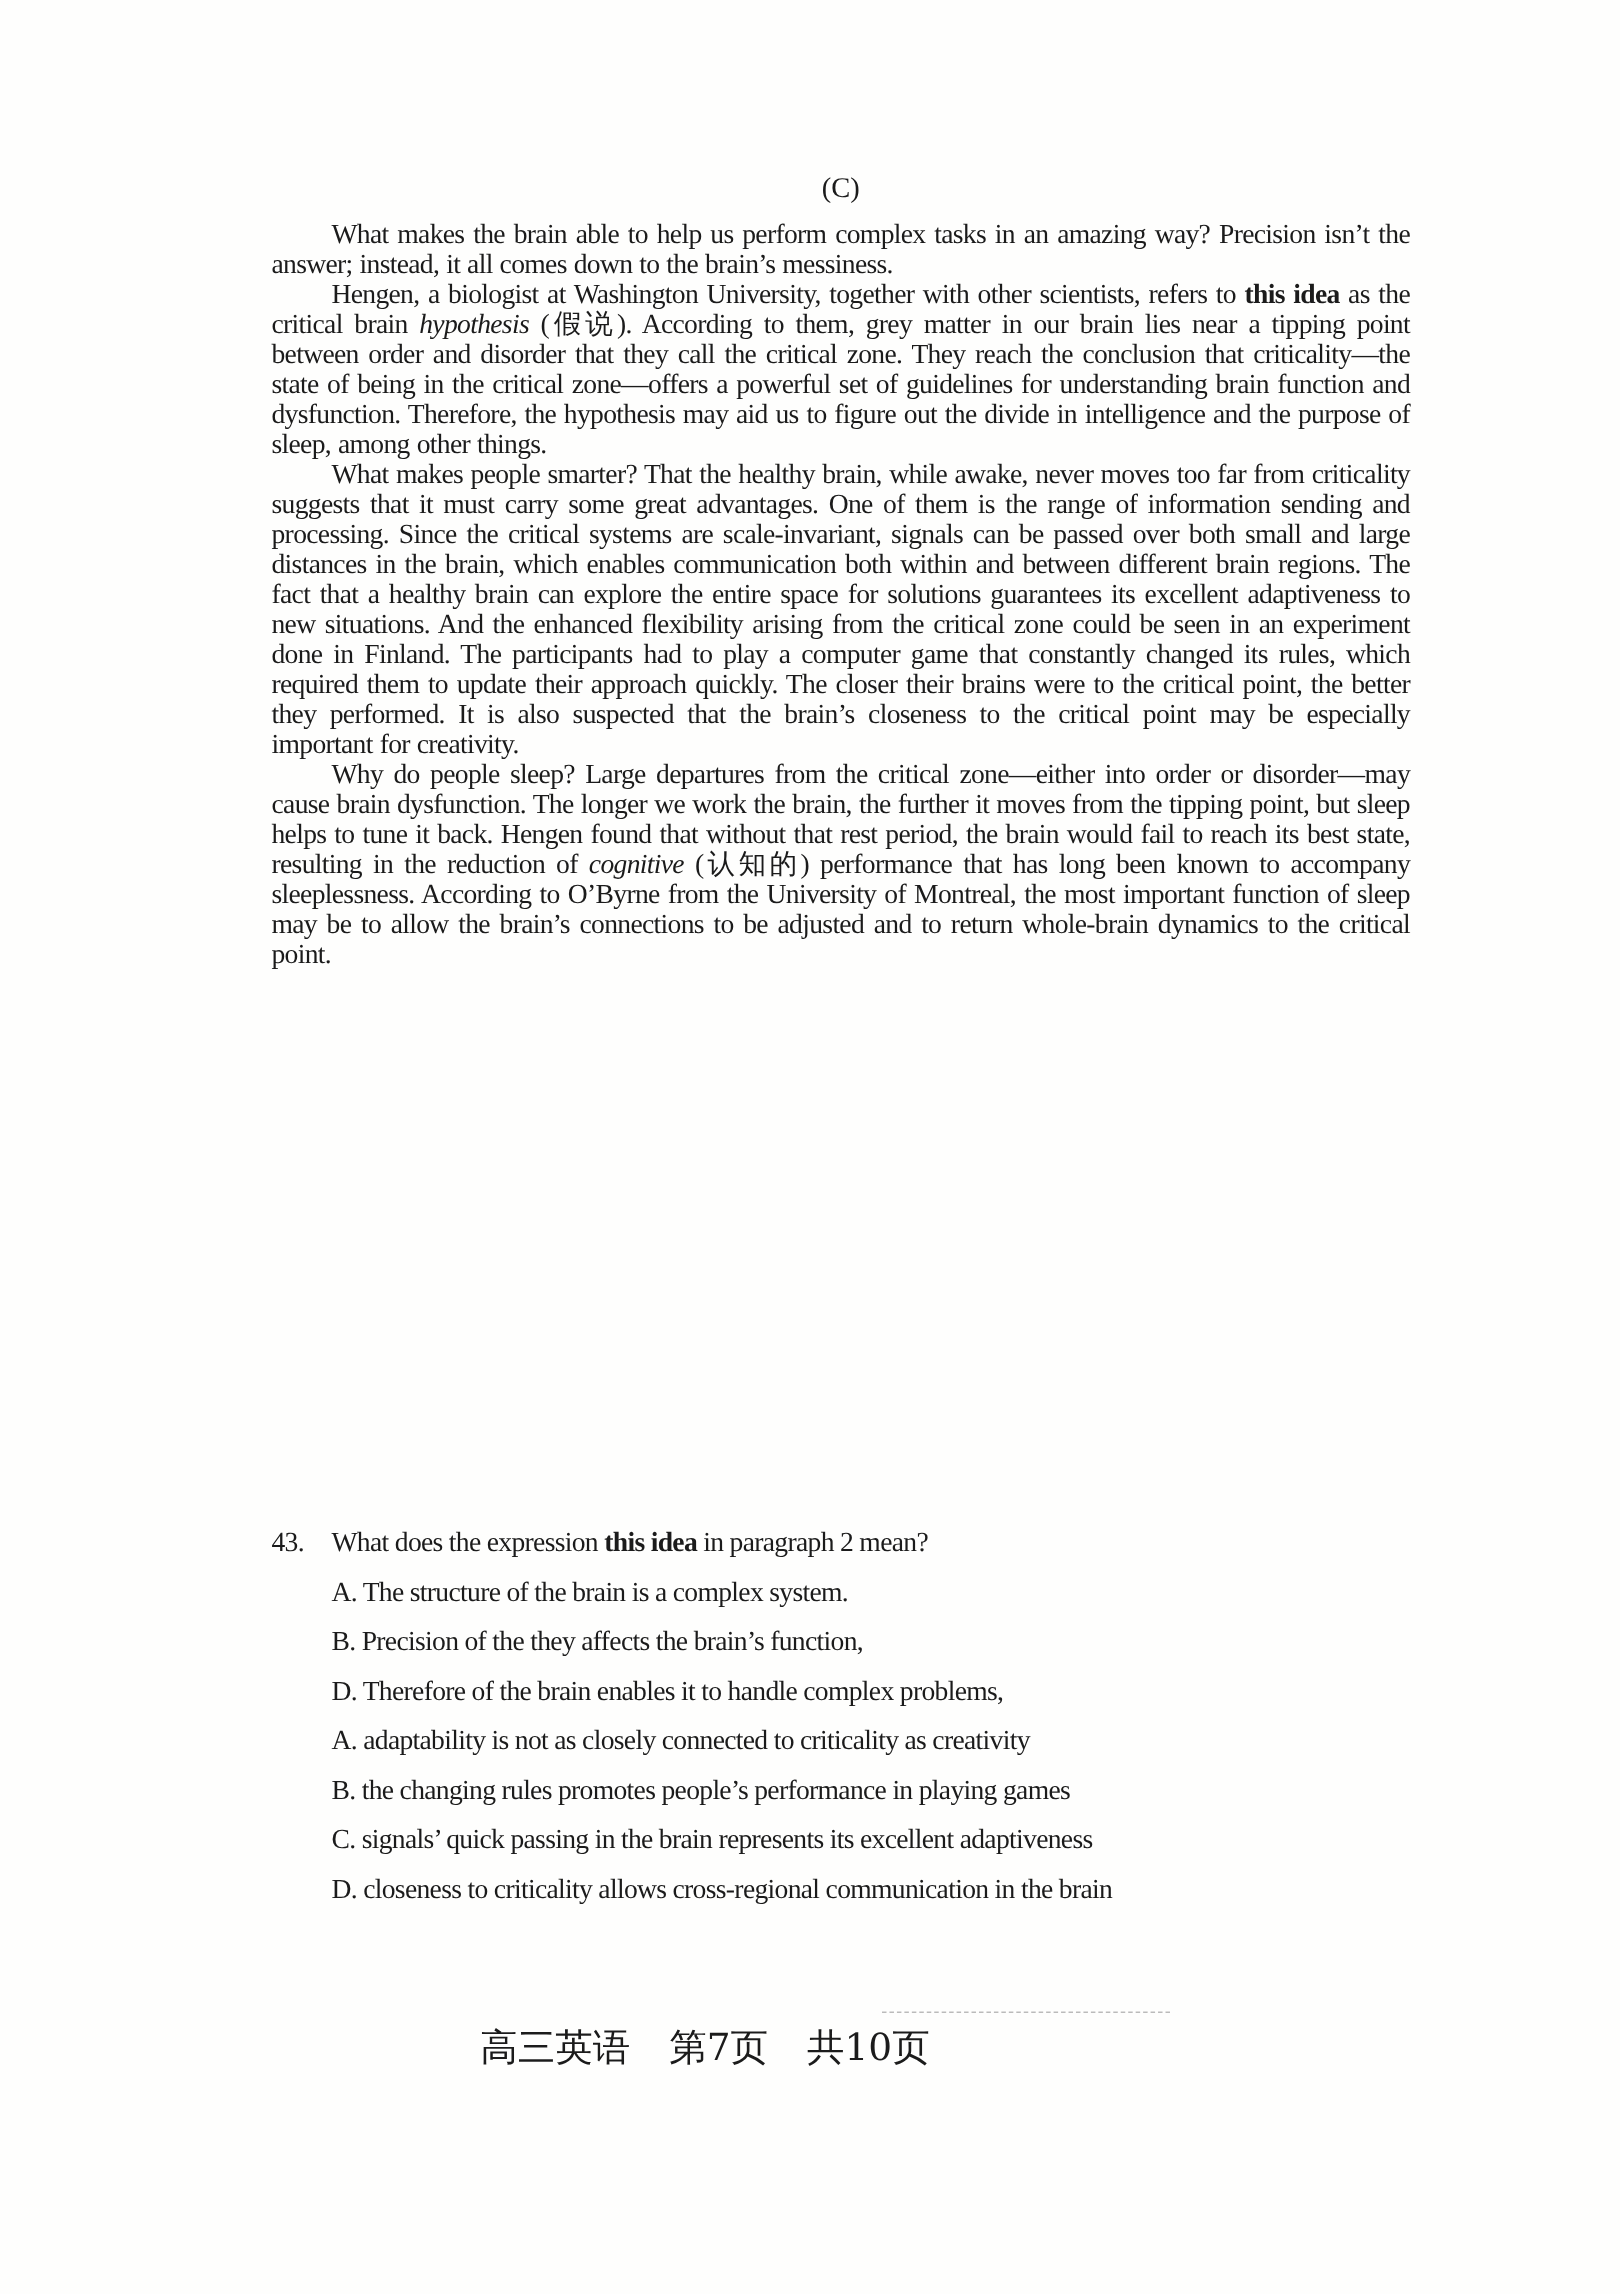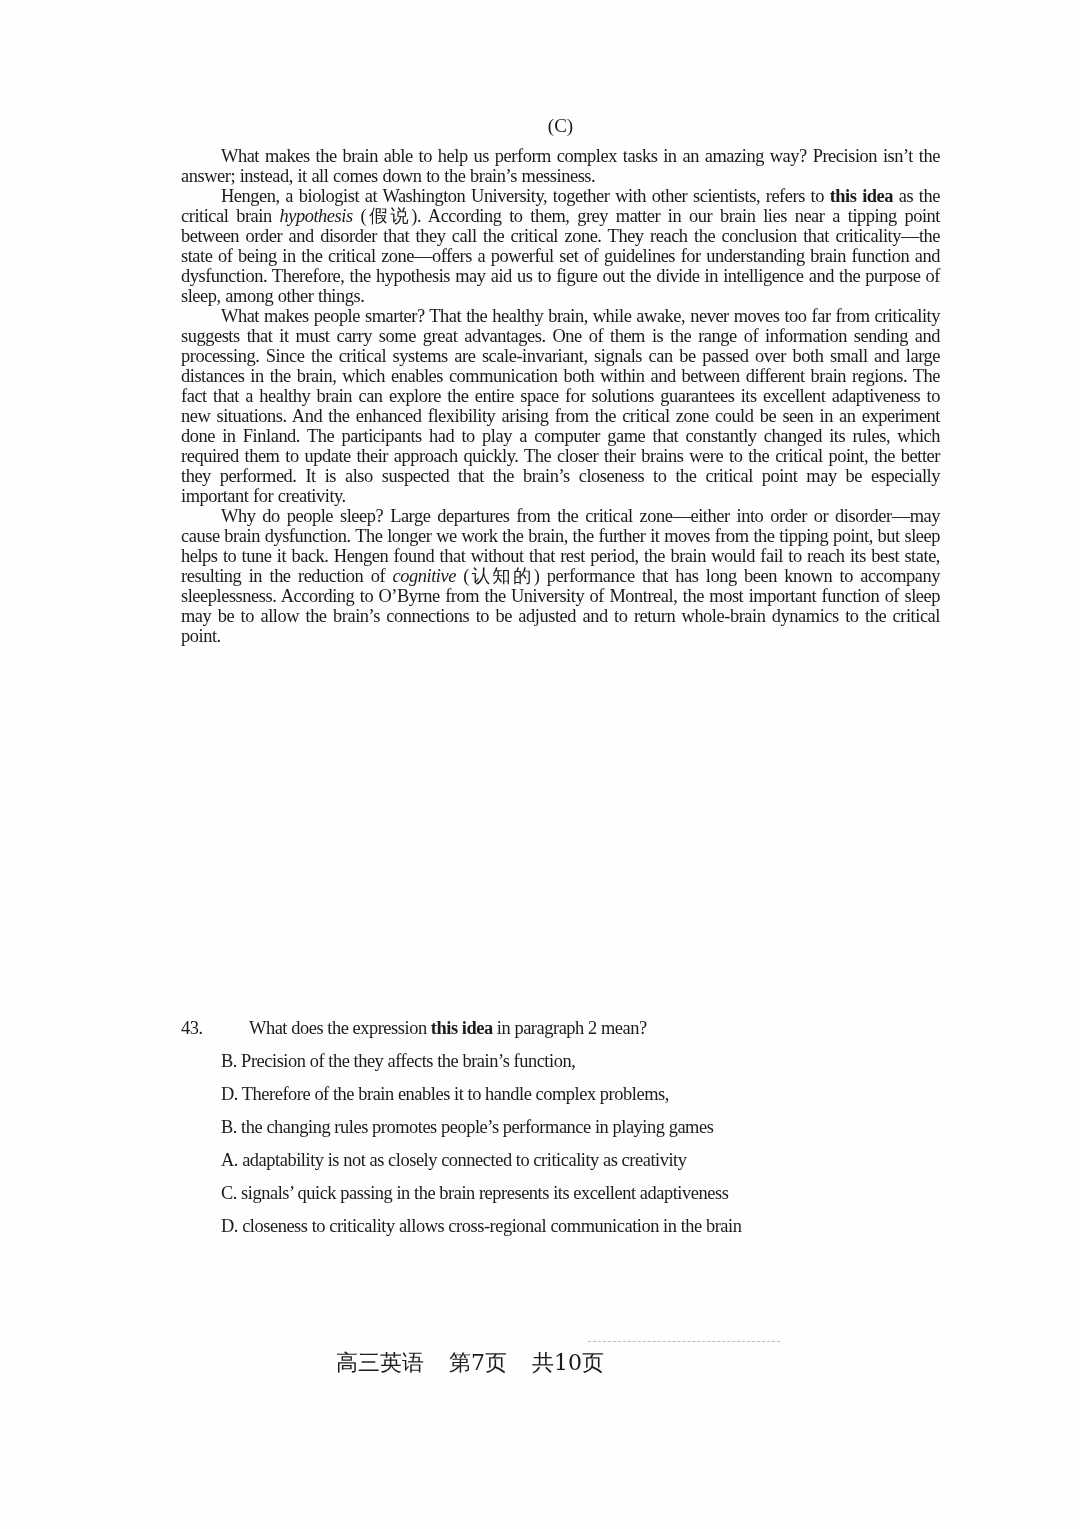--- a/index.html
+++ b/index.html
@@ -44,21 +44,20 @@
       left: 181px;
       top: 1012px;
       width: 760px;
       font-size: 18.4px;
       letter-spacing: -0.45px;
     }
     .q-stem {
       display: flex;
       line-height: 33px;
       height: 33px;
-      gap: 28px;
     }
     .q-num {
       width: 40px;
       flex: 0 0 40px;
     }
     .q-option {
       padding-left: 40px;
       line-height: 33px;
       height: 33px;
     }
@@ -69,21 +68,21 @@
       height: 14px;
       margin-left: 4px;
       vertical-align: baseline;
     }
     .footer {
       position: absolute;
       left: 0;
       width: 940px;
       top: 1348px;
       text-align: center;
-      font-size: 22px;
+      font-size: 25px;
       font-family: "DejaVu Serif", "Liberation Serif", serif;
       letter-spacing: 0px;
     }
     .footer span { margin: 0 9px; }
     .scan-mark {
       position: absolute;
       left: 588px;
       top: 1341px;
       width: 192px;
       height: 2px;
@@ -104,27 +103,28 @@
 
   <p class="para"><span>Why do people sleep? Large departures from the critical zone—either into order or disorder—may cause brain dysfunction. The longer we work the brain, the further it moves from the tipping point, but sleep helps to tune it back. Hengen found that without that rest period, the brain would fail to reach its best state, resulting in the reduction of </span><i>cognitive</i><span> (认知的) performance that has long been known to accompany sleeplessness. According to O’Byrne from the University of Montreal, the most important function of sleep may be to allow the brain’s connections to be adjusted and to return whole-brain dynamics to the critical point.</span></p>
 </div>
 
 <div class="questions">
   <div class="question">
     <div class="q-stem">
       <span class="q-num">43.</span>
       <span><span>What does the expression </span><b>this idea</b><span> in paragraph 2 mean?</span></span>
     </div>
+    <div class="q-option">A. The structure of the brain is a complex system.</div>
     <div class="q-option">B. Precision of the they affects the brain’s function,</div>
     <div class="q-option">D. Therefore of the brain enables it to handle complex problems,</div>
   </div>
 
   <div class="question">
+    <div class="q-option">A. adaptability is not as closely connected to criticality as creativity</div>
     <div class="q-option">B. the changing rules promotes people’s performance in playing games</div>
-    <div class="q-option">A. adaptability is not as closely connected to criticality as creativity</div>
     <div class="q-option">C. signals’ quick passing in the brain represents its excellent adaptiveness</div>
     <div class="q-option">D. closeness to criticality allows cross-regional communication in the brain</div>
   </div>
 </div>
 
 <div class="scan-mark"></div>
 
 <div class="footer">
   <span>高三英语</span>
   <span>第7页</span>

